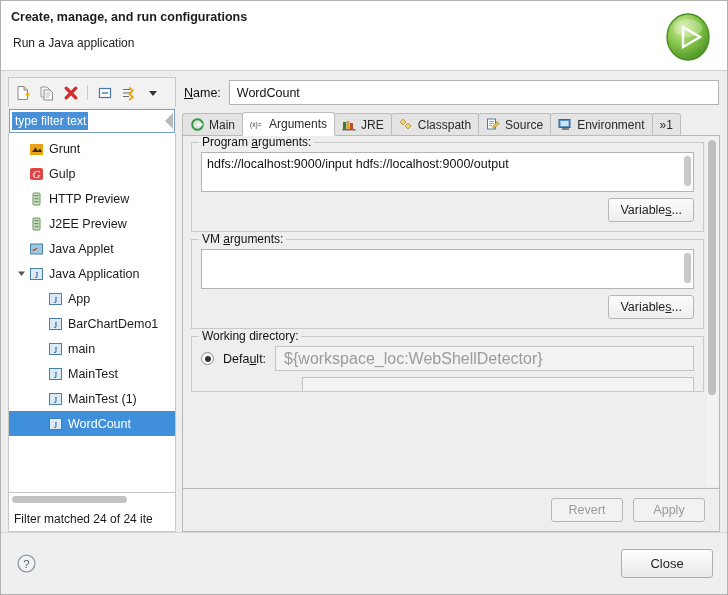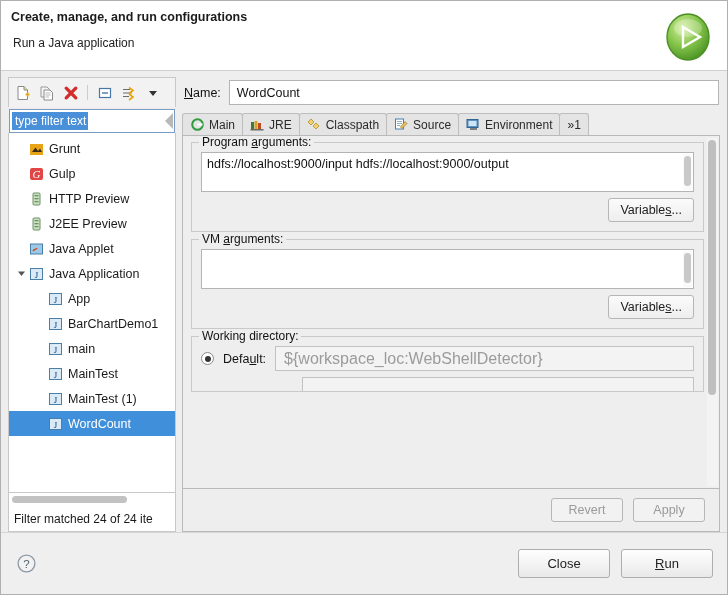--- a/index.html
+++ b/index.html
@@ -580,20 +580,28 @@
       <div id="tabs">
         <div class="tab">
           <span class="tico">
             <svg width="13" height="13" viewBox="0 0 13 13">
               <circle cx="6.5" cy="6.5" r="5.3" fill="none" stroke="#2e9c3c" stroke-width="2"></circle>
               <rect x="6.5" y="5.4" width="5" height="2.2" fill="#ffffff"></rect>
             </svg>
           </span>
           <span>Main</span>
         </div>
+        <div class="tab active">
+          <span class="tico">
+            <svg width="20" height="13" viewBox="0 0 20 13">
+              <text x="0" y="10" font-size="9" font-family="Liberation Sans, sans-serif" fill="#333">(x)=</text>
+            </svg>
+          </span>
+          <span>Arguments</span>
+        </div>
         <div class="tab">
           <span class="tico">
             <svg width="15" height="13" viewBox="0 0 15 13">
               <rect x="1" y="4" width="3" height="7" fill="#3a7d3a"></rect>
               <rect x="4.5" y="3" width="3" height="8" fill="#d6a227"></rect>
               <rect x="8" y="5" width="3" height="6" fill="#c04a25"></rect>
               <rect x="0.5" y="11" width="13" height="1.5" fill="#6b6b6b"></rect>
             </svg>
           </span>
           <span>JRE</span>
@@ -687,17 +695,16 @@
 
   <div id="footer">
     <div id="help-btn">
       <svg width="21" height="21" viewBox="0 0 21 21">
         <circle cx="10.5" cy="10.5" r="8.4" fill="#f2f2f2" stroke="#8d99a6" stroke-width="1.3"></circle>
         <text x="10.5" y="14.6" font-size="11.5" font-family="Liberation Sans, sans-serif" fill="#4d5d6e" text-anchor="middle">?</text>
       </svg>
     </div>
     <div id="footer-buttons">
       <div class="btn">Close</div>
-      <div class="btn"><u>R</u>un</div>
     </div>
   </div>
 
 </div>
 
 </body></html>

